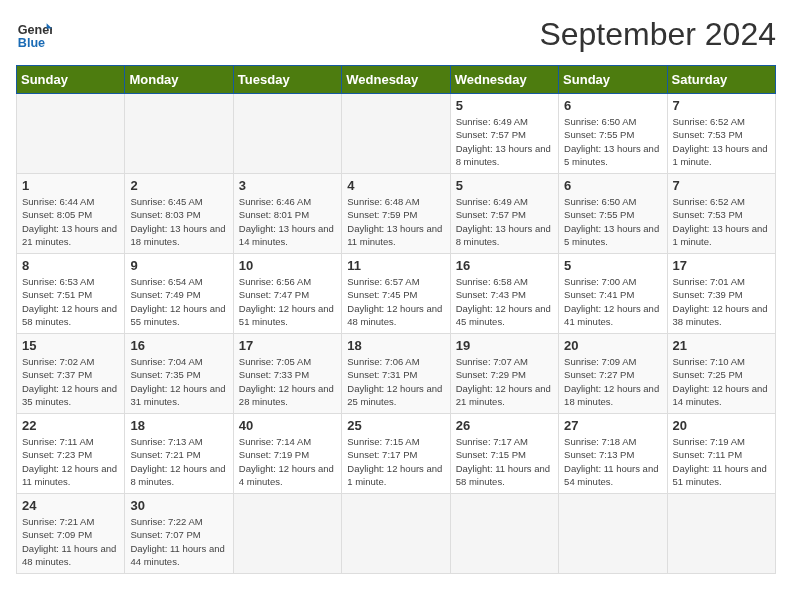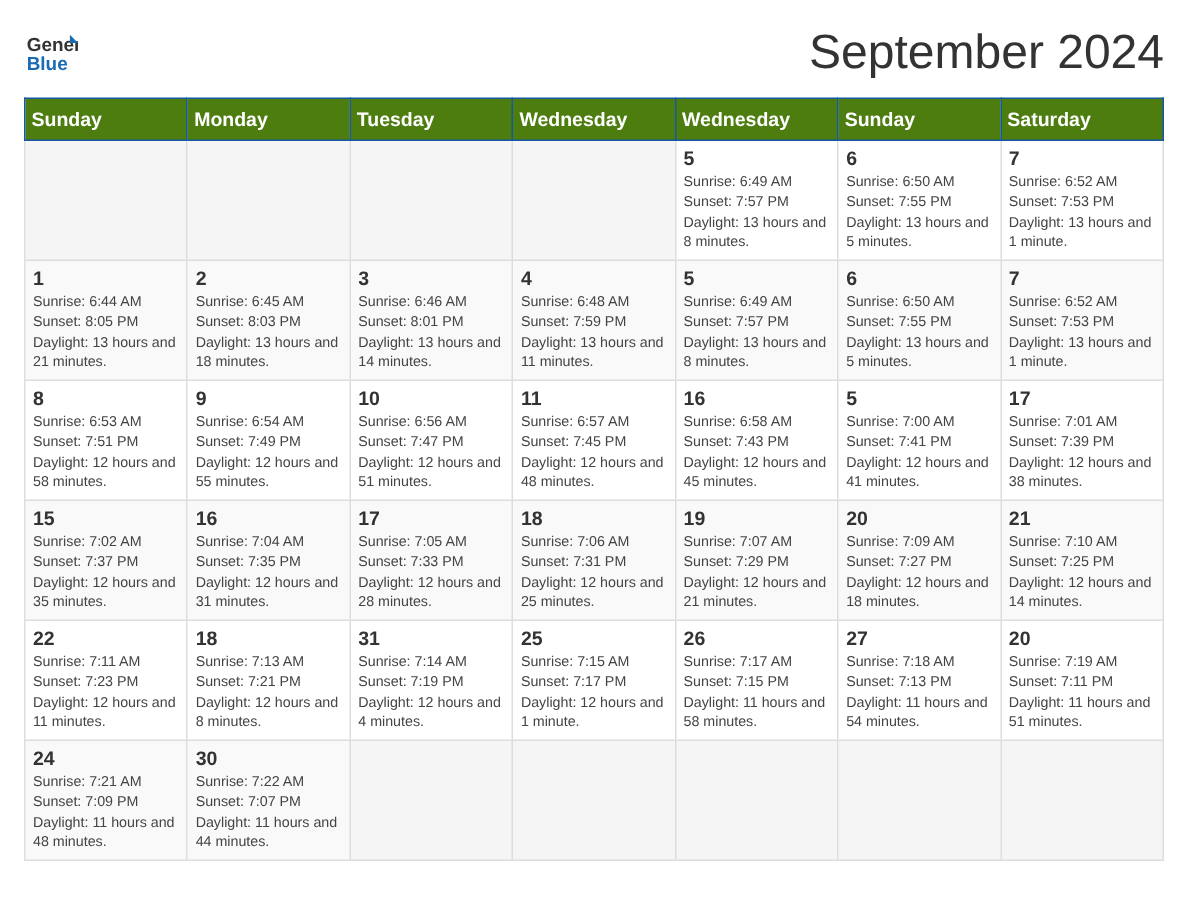--- a/index.html
+++ b/index.html
@@ -225,21 +225,21 @@
       <tr>
         <td>
           <span class="day-num">22</span>
           <div class="day-info">Sunrise: 7:11 AM<br>Sunset: 7:23 PM<br>Daylight: 12 hours and 11 minutes.</div>
         </td>
         <td>
           <span class="day-num">18</span>
           <div class="day-info">Sunrise: 7:13 AM<br>Sunset: 7:21 PM<br>Daylight: 12 hours and 8 minutes.</div>
         </td>
         <td>
-          <span class="day-num">31</span>
+          <span class="day-num">40</span>
           <div class="day-info">Sunrise: 7:14 AM<br>Sunset: 7:19 PM<br>Daylight: 12 hours and 4 minutes.</div>
         </td>
         <td>
           <span class="day-num">25</span>
           <div class="day-info">Sunrise: 7:15 AM<br>Sunset: 7:17 PM<br>Daylight: 12 hours and 1 minute.</div>
         </td>
         <td>
           <span class="day-num">26</span>
           <div class="day-info">Sunrise: 7:17 AM<br>Sunset: 7:15 PM<br>Daylight: 11 hours and 58 minutes.</div>
         </td>

